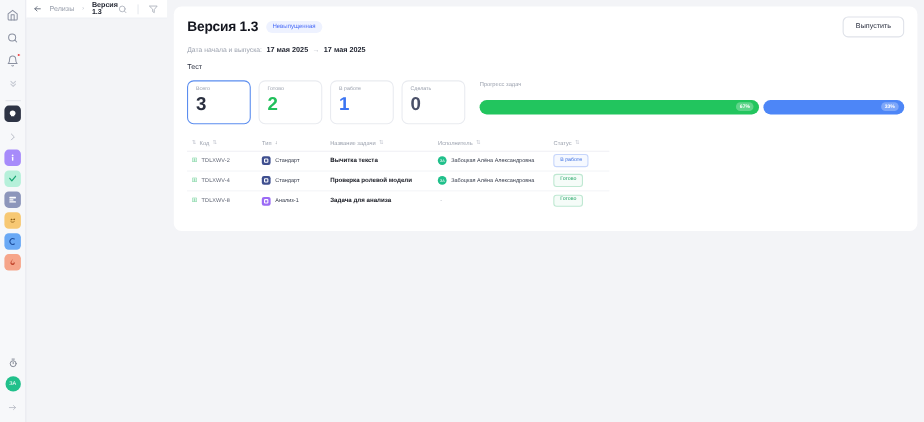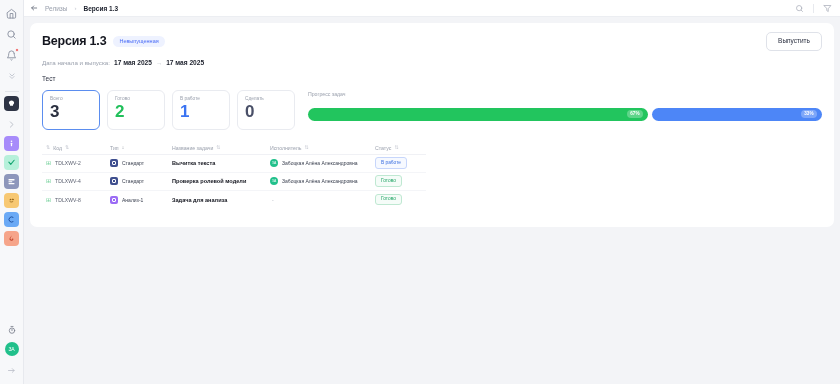--- a/index.html
+++ b/index.html
@@ -40,21 +40,21 @@
   }
   .rail-spacer { flex: 1 1 auto; }
   .rail-avatar {
     width: 14px; height: 14px; border-radius: 50%;
     background: #21c08b; color: #fff; font-size: 5px;
     display: flex; align-items: center; justify-content: center;
     margin-bottom: 5px; letter-spacing: -0.2px;
   }
 
   
-  .main { flex: 1 1 auto; display: flex; flex-direction: column; min-width: 0; }
+  .main { flex: 1 1 auto; display: flex; flex-direction: row; min-width: 0; }
 
   .topbar {
     height: 17px; background: #ffffff;
     border-bottom: 1px solid #eceef2;
     display: flex; align-items: center; padding: 0 8px 0 6px;
     flex: 0 0 17px;
   }
   .crumbs { display: flex; align-items: center; gap: 7px; font-size: 6.5px; }
   .back-arrow { color: #5b6персона; }
   .back-arrow { color: #6b7280; display:flex; align-items:center; }

